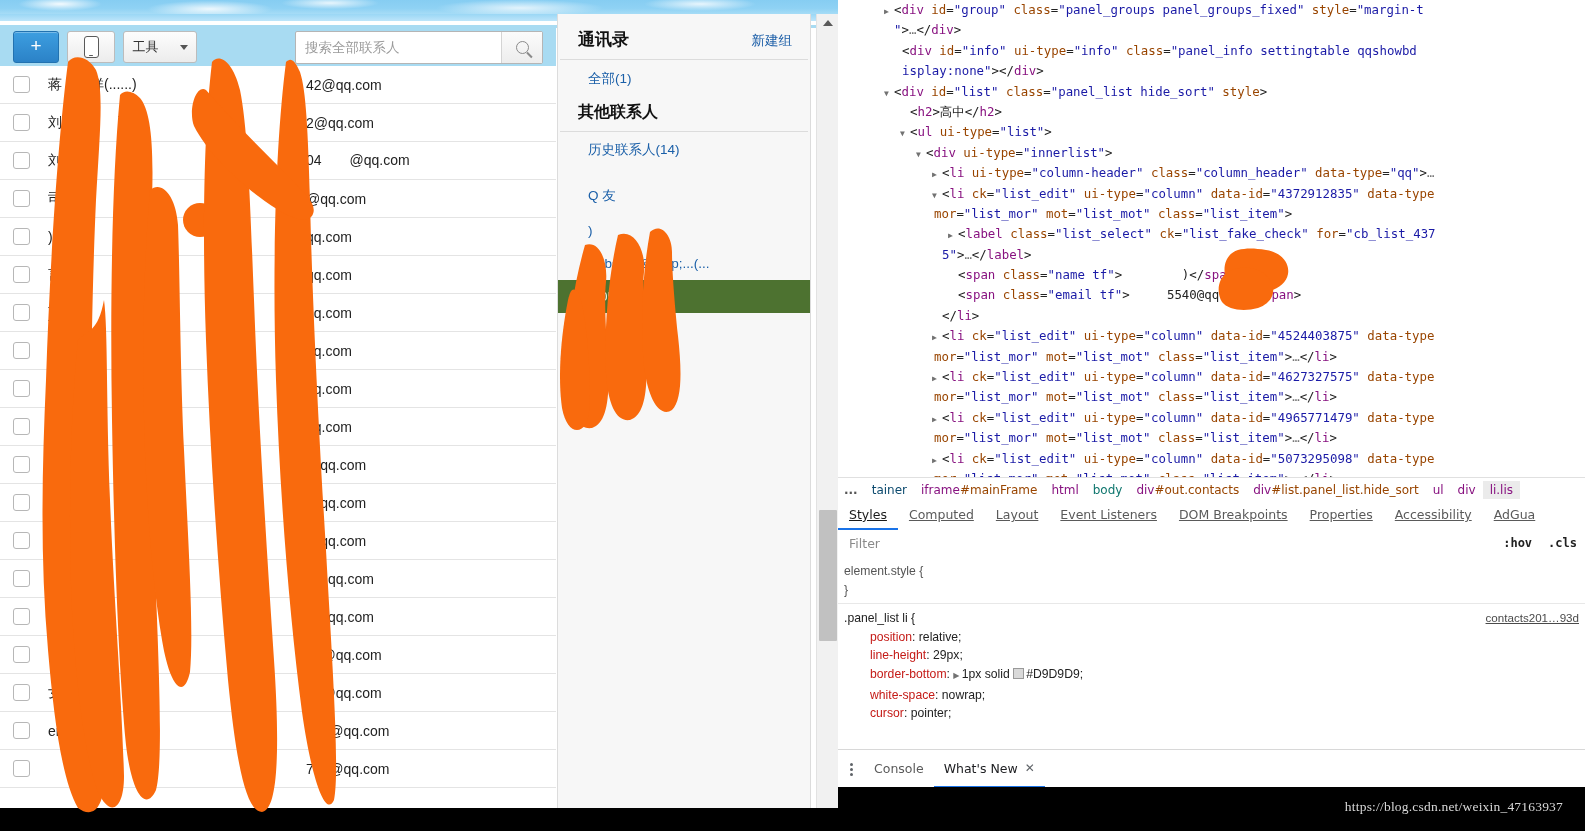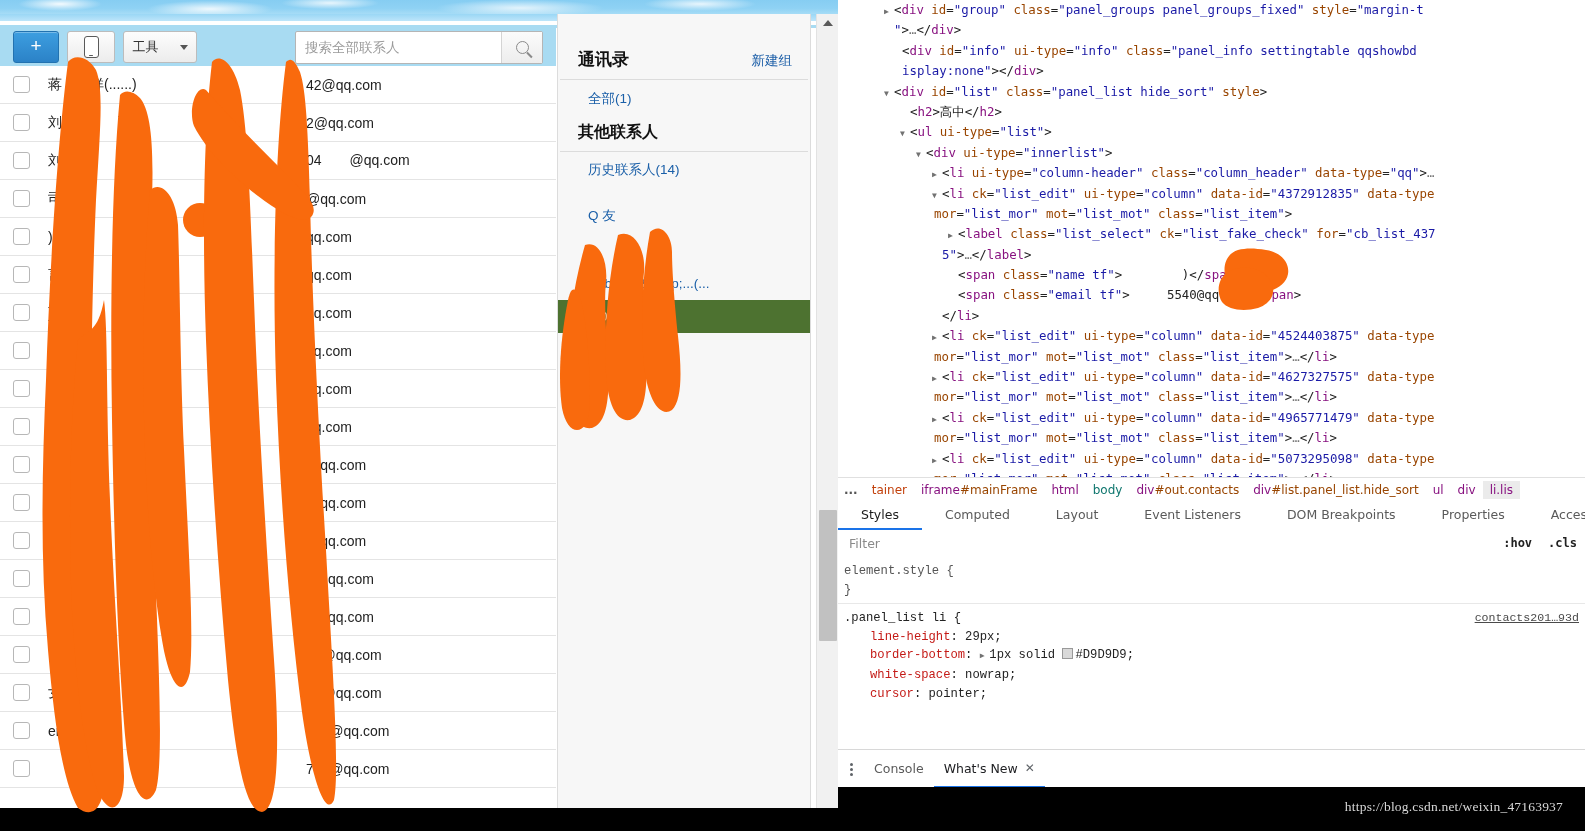--- a/index.html
+++ b/index.html
@@ -105,21 +105,21 @@
   
   .mid-panel {
     position: absolute; left: 557px; top: 14px; width: 254px; height: 795px;
     background: #f7f7f7; border-left: 1px solid #dcdcdc; border-right: 1px solid #dcdcdc;
     box-sizing: border-box; overflow: hidden;
   }
   .mid-head {
     display: flex; align-items: baseline; justify-content: space-between;
     padding: 14px 16px 8px 18px; border-bottom: 1px solid #dcdcdc; margin: 0 2px;
   }
-  .mid-title { font-size: 17px; font-weight: bold; color: #111; margin-top: 20px; }
+  .mid-title { font-size: 17px; font-weight: bold; color: #111; }
   .mid-newgroup { font-size: 13.5px; color: #1d5fa8; cursor: pointer; }
   .mid-link { padding: 10px 18px 8px 30px; font-size: 13.5px; color: #1a5fa8; cursor: pointer; }
   .mid-sub {
     font-size: 16px; font-weight: bold; color: #111;
     padding: 6px 18px 8px 18px; border-bottom: 1px solid #dcdcdc; margin: 0 2px;
   }
   .mid-item { padding: 9px 18px 9px 30px; font-size: 13.5px; color: #1a5fa8; cursor: pointer; white-space: nowrap; overflow: hidden; }
   .mid-item.selected { background: #4d7230; color: #f2f2f2; }
   .mid-spacer { height: 10px; }
 
@@ -176,43 +176,44 @@
 
   
   .dt-tabs {
     position: absolute; left: 0; top: 501px; width: 747px; height: 29px;
     background: #fff; border-bottom: 1px solid #dcdcdc;
     display: flex; align-items: stretch;
     font-family: "DejaVu Sans","Liberation Sans",sans-serif; font-size: 12.5px;
     overflow: hidden; white-space: nowrap;
   }
   .dt-tab {
-    padding: 0 23px; display: flex; align-items: center; color: #5a5a5a; cursor: pointer;
+    padding: 0 11px; display: flex; align-items: center; color: #5a5a5a; cursor: pointer;
     border-bottom: 2px solid transparent;
+    text-decoration: underline;
   }
   .dt-tab.active { color: #1a1a1a; border-bottom-color: #1a73e8; }
 
   
   .dt-filter {
     position: absolute; left: 0; top: 530px; width: 747px; height: 26px;
     border-bottom: 1px solid #dcdcdc; display: flex; align-items: center;
     font-family: "DejaVu Sans","Liberation Sans",sans-serif; font-size: 12.5px;
     background: #fff;
   }
   .dt-filter-input {
     flex: 1; border: 0; outline: 0; margin-left: 9px; background: transparent;
     font-size: 12.5px; color: #333; font-family: "DejaVu Sans","Liberation Sans",sans-serif;
   }
   .dt-filter-input::placeholder { color: #8a8a8a; }
   .dt-hov { font-family: "DejaVu Sans Mono","Liberation Mono",monospace; font-size: 12px; color: #222; padding: 0 8px; cursor: pointer; font-weight: bold; }
 
   
   .dt-styles {
     position: absolute; left: 0; top: 556px; width: 747px; height: 193px;
-    background: #fff; font-family: Liberation Mono, monospace;
+    background: #fff; font-family: Liberation Sans, sans-serif;
     font-size: 12.2px; line-height: 18.6px; color: #222; overflow: hidden;
   }
   .rule-elementstyle { padding: 6px 0 4px 6px; color: #555; border-bottom: 1px solid #e8e8e8; }
   .rule-block { padding: 5px 0 4px 6px; position: relative; }
   .rule-sel { color: #222; }
   .rule-src {
     position: absolute; right: 6px; top: 5px; color: #4a4a4a; text-decoration: underline;
     font-size: 11.6px; cursor: pointer;
   }
   .decl { padding-left: 26px; }
@@ -400,21 +401,21 @@
 
     <div class="black-bottom"></div>
   </div>
 
   <div id="devtools">
 
     <div class="dt-elements" id="dom-tree"><div class="dt-line" style="padding-left: 46px;"><span class="arrow arrow-r"></span><span class="pk">&lt;</span><span class="tw">div</span><span class="pk"> </span><span class="an">id</span><span class="pk">=</span><span class="av">"group"</span><span class="pk"> </span><span class="an">class</span><span class="pk">=</span><span class="av">"panel_groups panel_groups_fixed"</span><span class="pk"> </span><span class="an">style</span><span class="pk">=</span><span class="av">"margin-t</span></div><div class="dt-line" style="padding-left: 46px;"><span class="arrow"></span><span class="av">"</span><span class="pk">&gt;</span><span class="ell">…</span><span class="pk">&lt;/</span><span class="tw">div</span><span class="pk">&gt;</span></div><div class="dt-line" style="padding-left: 54px;"><span class="arrow"></span><span class="pk">&lt;</span><span class="tw">div</span><span class="pk"> </span><span class="an">id</span><span class="pk">=</span><span class="av">"info"</span><span class="pk"> </span><span class="an">ui-type</span><span class="pk">=</span><span class="av">"info"</span><span class="pk"> </span><span class="an">class</span><span class="pk">=</span><span class="av">"panel_info settingtable qqshowbd</span></div><div class="dt-line" style="padding-left: 54px;"><span class="arrow"></span><span class="av">isplay:none"</span><span class="pk">&gt;&lt;/</span><span class="tw">div</span><span class="pk">&gt;</span></div><div class="dt-line" style="padding-left: 46px;"><span class="arrow arrow-d"></span><span class="pk">&lt;</span><span class="tw">div</span><span class="pk"> </span><span class="an">id</span><span class="pk">=</span><span class="av">"list"</span><span class="pk"> </span><span class="an">class</span><span class="pk">=</span><span class="av">"panel_list hide_sort"</span><span class="pk"> </span><span class="an">style</span><span class="pk">&gt;</span></div><div class="dt-line" style="padding-left: 62px;"><span class="arrow"></span><span class="pk">&lt;</span><span class="tw">h2</span><span class="pk">&gt;</span><span class="txt">高中</span><span class="pk">&lt;/</span><span class="tw">h2</span><span class="pk">&gt;</span></div><div class="dt-line" style="padding-left: 62px;"><span class="arrow arrow-d"></span><span class="pk">&lt;</span><span class="tw">ul</span><span class="pk"> </span><span class="an">ui-type</span><span class="pk">=</span><span class="av">"list"</span><span class="pk">&gt;</span></div><div class="dt-line" style="padding-left: 78px;"><span class="arrow arrow-d"></span><span class="pk">&lt;</span><span class="tw">div</span><span class="pk"> </span><span class="an">ui-type</span><span class="pk">=</span><span class="av">"innerlist"</span><span class="pk">&gt;</span></div><div class="dt-line" style="padding-left: 94px;"><span class="arrow arrow-r"></span><span class="pk">&lt;</span><span class="tw">li</span><span class="pk"> </span><span class="an">ui-type</span><span class="pk">=</span><span class="av">"column-header"</span><span class="pk"> </span><span class="an">class</span><span class="pk">=</span><span class="av">"column_header"</span><span class="pk"> </span><span class="an">data-type</span><span class="pk">=</span><span class="av">"qq"</span><span class="pk">&gt;</span><span class="ell">…</span></div><div class="dt-line" style="padding-left: 94px;"><span class="arrow arrow-d"></span><span class="pk">&lt;</span><span class="tw">li</span><span class="pk"> </span><span class="an">ck</span><span class="pk">=</span><span class="av">"list_edit"</span><span class="pk"> </span><span class="an">ui-type</span><span class="pk">=</span><span class="av">"column"</span><span class="pk"> </span><span class="an">data-id</span><span class="pk">=</span><span class="av">"4372912835"</span><span class="pk"> </span><span class="an">data-type</span></div><div class="dt-line" style="padding-left: 86px;"><span class="arrow"></span><span class="an">mor</span><span class="pk">=</span><span class="av">"list_mor"</span><span class="pk"> </span><span class="an">mot</span><span class="pk">=</span><span class="av">"list_mot"</span><span class="pk"> </span><span class="an">class</span><span class="pk">=</span><span class="av">"list_item"</span><span class="pk">&gt;</span></div><div class="dt-line" style="padding-left: 110px;"><span class="arrow arrow-r"></span><span class="pk">&lt;</span><span class="tw">label</span><span class="pk"> </span><span class="an">class</span><span class="pk">=</span><span class="av">"list_select"</span><span class="pk"> </span><span class="an">ck</span><span class="pk">=</span><span class="av">"list_fake_check"</span><span class="pk"> </span><span class="an">for</span><span class="pk">=</span><span class="av">"cb_list_437</span></div><div class="dt-line" style="padding-left: 94px;"><span class="arrow"></span><span class="av">5"</span><span class="pk">&gt;</span><span class="ell">…</span><span class="pk">&lt;/</span><span class="tw">label</span><span class="pk">&gt;</span></div><div class="dt-line" style="padding-left: 110px;"><span class="arrow"></span><span class="pk">&lt;</span><span class="tw">span</span><span class="pk"> </span><span class="an">class</span><span class="pk">=</span><span class="av">"name tf"</span><span class="pk">&gt;</span><span class="txt">        )</span><span class="pk">&lt;/</span><span class="tw">span</span><span class="pk">&gt;</span></div><div class="dt-line" style="padding-left: 110px;"><span class="arrow"></span><span class="pk">&lt;</span><span class="tw">span</span><span class="pk"> </span><span class="an">class</span><span class="pk">=</span><span class="av">"email tf"</span><span class="pk">&gt;</span><span class="txt">     5540@qq.com</span><span class="pk">&lt;/</span><span class="tw">span</span><span class="pk">&gt;</span></div><div class="dt-line" style="padding-left: 94px;"><span class="arrow"></span><span class="pk">&lt;/</span><span class="tw">li</span><span class="pk">&gt;</span></div><div class="dt-line" style="padding-left: 94px;"><span class="arrow arrow-r"></span><span class="pk">&lt;</span><span class="tw">li</span><span class="pk"> </span><span class="an">ck</span><span class="pk">=</span><span class="av">"list_edit"</span><span class="pk"> </span><span class="an">ui-type</span><span class="pk">=</span><span class="av">"column"</span><span class="pk"> </span><span class="an">data-id</span><span class="pk">=</span><span class="av">"4524403875"</span><span class="pk"> </span><span class="an">data-type</span></div><div class="dt-line" style="padding-left: 86px;"><span class="arrow"></span><span class="an">mor</span><span class="pk">=</span><span class="av">"list_mor"</span><span class="pk"> </span><span class="an">mot</span><span class="pk">=</span><span class="av">"list_mot"</span><span class="pk"> </span><span class="an">class</span><span class="pk">=</span><span class="av">"list_item"</span><span class="pk">&gt;</span><span class="ell">…</span><span class="pk">&lt;/</span><span class="tw">li</span><span class="pk">&gt;</span></div><div class="dt-line" style="padding-left: 94px;"><span class="arrow arrow-r"></span><span class="pk">&lt;</span><span class="tw">li</span><span class="pk"> </span><span class="an">ck</span><span class="pk">=</span><span class="av">"list_edit"</span><span class="pk"> </span><span class="an">ui-type</span><span class="pk">=</span><span class="av">"column"</span><span class="pk"> </span><span class="an">data-id</span><span class="pk">=</span><span class="av">"4627327575"</span><span class="pk"> </span><span class="an">data-type</span></div><div class="dt-line" style="padding-left: 86px;"><span class="arrow"></span><span class="an">mor</span><span class="pk">=</span><span class="av">"list_mor"</span><span class="pk"> </span><span class="an">mot</span><span class="pk">=</span><span class="av">"list_mot"</span><span class="pk"> </span><span class="an">class</span><span class="pk">=</span><span class="av">"list_item"</span><span class="pk">&gt;</span><span class="ell">…</span><span class="pk">&lt;/</span><span class="tw">li</span><span class="pk">&gt;</span></div><div class="dt-line" style="padding-left: 94px;"><span class="arrow arrow-r"></span><span class="pk">&lt;</span><span class="tw">li</span><span class="pk"> </span><span class="an">ck</span><span class="pk">=</span><span class="av">"list_edit"</span><span class="pk"> </span><span class="an">ui-type</span><span class="pk">=</span><span class="av">"column"</span><span class="pk"> </span><span class="an">data-id</span><span class="pk">=</span><span class="av">"4965771479"</span><span class="pk"> </span><span class="an">data-type</span></div><div class="dt-line" style="padding-left: 86px;"><span class="arrow"></span><span class="an">mor</span><span class="pk">=</span><span class="av">"list_mor"</span><span class="pk"> </span><span class="an">mot</span><span class="pk">=</span><span class="av">"list_mot"</span><span class="pk"> </span><span class="an">class</span><span class="pk">=</span><span class="av">"list_item"</span><span class="pk">&gt;</span><span class="ell">…</span><span class="pk">&lt;/</span><span class="tw">li</span><span class="pk">&gt;</span></div><div class="dt-line" style="padding-left: 94px;"><span class="arrow arrow-r"></span><span class="pk">&lt;</span><span class="tw">li</span><span class="pk"> </span><span class="an">ck</span><span class="pk">=</span><span class="av">"list_edit"</span><span class="pk"> </span><span class="an">ui-type</span><span class="pk">=</span><span class="av">"column"</span><span class="pk"> </span><span class="an">data-id</span><span class="pk">=</span><span class="av">"5073295098"</span><span class="pk"> </span><span class="an">data-type</span></div><div class="dt-line" style="padding-left: 86px;"><span class="arrow"></span><span class="an">mor</span><span class="pk">=</span><span class="av">"list_mor"</span><span class="pk"> </span><span class="an">mot</span><span class="pk">=</span><span class="av">"list_mot"</span><span class="pk"> </span><span class="an">class</span><span class="pk">=</span><span class="av">"list_item"</span><span class="pk">&gt;</span><span class="ell">…</span><span class="pk">&lt;/</span><span class="tw">li</span><span class="pk">&gt;</span></div></div>
 
     <div class="dt-crumbs" id="crumbs">
         <span class="crumb dots">...</span>
-        <span class="crumb" style="color: #c2410c;">tainer</span>
+        <span class="crumb" style="color: #0c4a6e;">tainer</span>
         <span class="crumb"><span class="ctag">iframe</span><span class="cid">#mainFrame</span></span>
         <span class="crumb" style="color: rgb(136, 18, 128);">html</span>
         <span class="crumb" style="color: #0f766e;">body</span>
         <span class="crumb"><span class="ctag">div</span><span class="cid">#out.contacts</span></span>
         <span class="crumb"><span class="ctag">div</span><span class="cid">#list.panel_list.hide_sort</span></span>
         <span class="crumb" style="color: rgb(136, 18, 128);">ul</span>
         <span class="crumb" style="color: rgb(136, 18, 128);">div</span>
         <span class="crumb sel">li.lis</span>
       </div>
 
@@ -438,20 +439,21 @@
     <div class="dt-styles">
 
       <div class="rule-elementstyle">
         <div>element.style {</div>
         <div>}</div>
       </div>
       <div class="rule-block">
         <span class="rule-src">contacts201…93d</span>
         <div class="rule-sel">.panel_list li {</div>
         <div id="decls">
+            <div class="decl"><span class="prop">position</span><span>: </span><span class="val">relative;</span></div>
             <div class="decl"><span class="prop">line-height</span><span>: </span><span class="val">29px;</span></div>
             <div class="decl"><span class="prop">border-bottom</span><span>: </span><span class="tri-sm">▶ </span><span class="val">1px solid </span><span class="swatch" style="background: rgb(217, 217, 217);"></span><span class="val">#D9D9D9;</span></div>
             <div class="decl"><span class="prop">white-space</span><span>: </span><span class="val">nowrap;</span></div>
             <div class="decl"><span class="prop">cursor</span><span>: </span><span class="val">pointer;</span></div>
           </div>
         <div>&nbsp;</div>
       </div>
     </div>
 
     <div class="dt-drawer">

